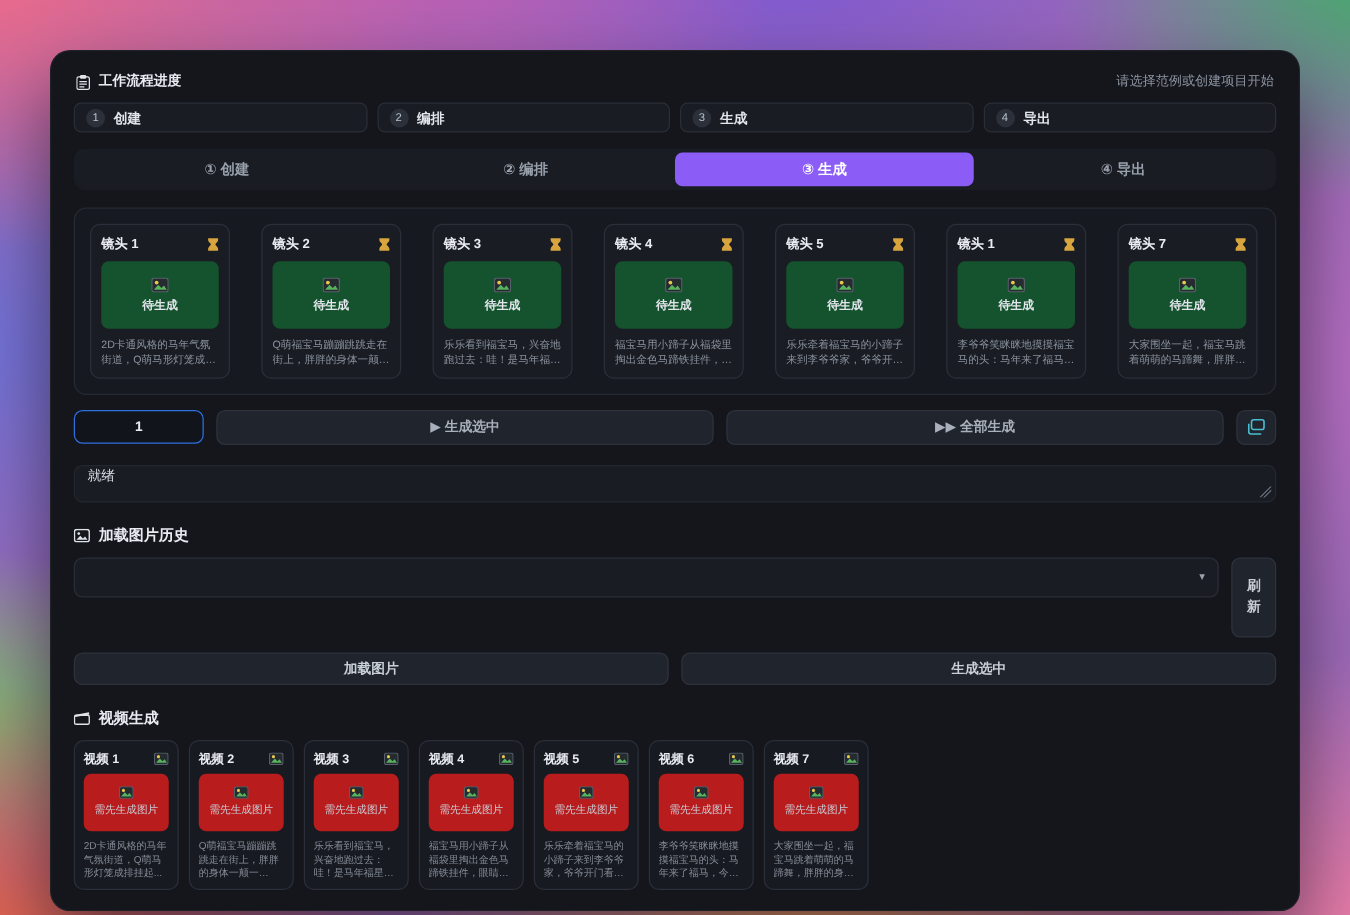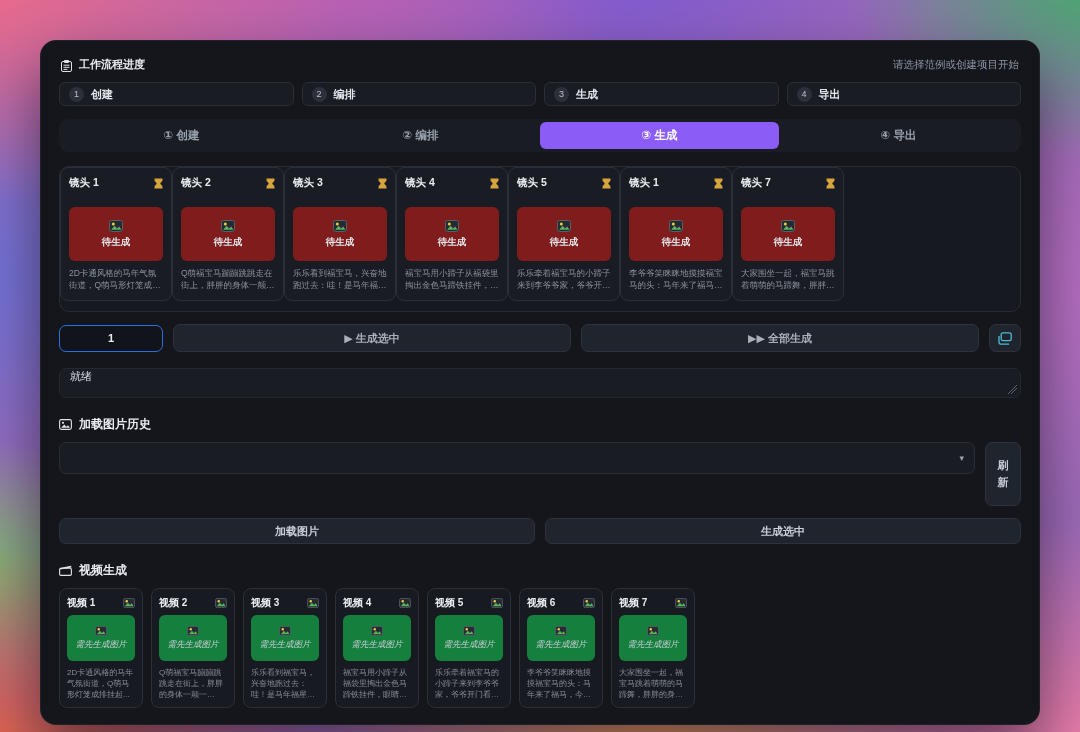--- a/index.html
+++ b/index.html
@@ -31,25 +31,25 @@
 
   .steps { display:flex; gap:8px; }
   .step { flex:1; display:flex; align-items:center; gap:7px; background:#191c22; border:1px solid #2a2e37; border-radius:6px; height:24px; padding:0 9px; }
   .step-badge { width:15px; height:15px; border-radius:50%; background:#2b303b; color:#bac1cc; font-size:9px; display:flex; align-items:center; justify-content:center; flex:0 0 auto; }
   .step-label { color:#e2e6ec; font-size:11px; font-weight:bold; }
 
   .tabbar { margin-top:13px; display:flex; background:#191c22; border-radius:9px; padding:3px; }
   .tab { flex:1; height:27px; display:flex; align-items:center; justify-content:center; color:#99a1ad; font-size:11.5px; font-weight:bold; border-radius:6px; cursor:pointer; }
   .tab.active { background:#8b5cf6; color:#ffffff; }
 
-  .shots-panel { margin-top:14px; background:#16191f; border:1px solid #272b34; border-radius:10px; display:flex; gap:0; align-items:flex-start; min-height:146px; }
+  .shots-panel { margin-top:14px; background:#16191f; border:1px solid #272b34; border-radius:10px; padding:12px; display:flex; gap:25px; align-items:flex-start; min-height:146px; }
   .shot-card { width:112px; flex:0 0 auto; background:#191c23; border:1px solid #2b2f39; border-radius:8px; padding:8px; }
   .card-head { display:flex; justify-content:space-between; align-items:center; }
   .card-title { color:#e9ecf1; font-size:10.5px; font-weight:bold; }
-  .card-ph { margin-top:17px; background:#7f1d1d; border-radius:6px; height:54px; display:flex; flex-direction:column; align-items:center; justify-content:center; gap:4px; }
+  .card-ph { margin-top:7px; background:#14532d; border-radius:6px; height:54px; display:flex; flex-direction:column; align-items:center; justify-content:center; gap:4px; }
   .ph-text { color:#e2e6ec; font-size:9.5px; font-weight:bold; }
   .card-desc { margin-top:7px; color:#8a919c; font-size:8.5px; line-height:1.4; display:-webkit-box; -webkit-line-clamp:2; -webkit-box-orient:vertical; overflow:hidden; }
 
   .controls { margin-top:12px; display:flex; gap:10px; align-items:center; }
   .num-box { width:104px; height:27px; background:#11141a; border:1.5px solid #2e6fe0; border-radius:7px; color:#e9ecf1; font-size:11px; font-weight:bold; display:flex; align-items:center; justify-content:center; }
   .btn { height:28px; background:#20242c; border:1px solid #2e323c; border-radius:7px; color:#a9b0bb; font-size:11px; font-weight:bold; display:flex; align-items:center; justify-content:center; cursor:pointer; }
   .btn.grow { flex:1; }
   .icon-btn { width:32px; height:28px; flex:0 0 auto; }
 
   .status { margin-top:16px; height:30px; background:#191c23; border:1px solid #23272f; border-radius:7px; display:flex; align-items:flex-start; padding:0 10px; color:#d8dce3; font-size:11px; position:relative; }
@@ -64,21 +64,21 @@
   .caret { font-size:9px; color:#9aa2ad; }
   .refresh-btn { width:36px; min-height:46px; background:#20242c; border:1px solid #2e323c; border-radius:7px; color:#c6ccd6; font-size:11px; font-weight:bold; display:flex; align-items:center; justify-content:center; padding:14px 0; cursor:pointer; }
   .refresh-btn span { display:inline-block; width:1em; word-break:break-all; text-align:center; line-height:1.55; }
 
   .load-row { margin-top:12px; display:flex; gap:10px; }
   .load-btn { flex:1; height:26px; color:#c9cfd8; }
 
   .videos { margin-top:9px; display:flex; gap:8px; align-items:flex-start; }
   .video-card { width:84px; flex:0 0 auto; background:#171a21; border:1px solid #2b2f39; border-radius:8px; padding:7px; }
   .v-title { font-size:10px; }
-  .v-ph { margin-top:5px; background:#15803d; border-radius:6px; height:46px; display:flex; flex-direction:column; align-items:center; justify-content:center; gap:3px;font-style:italic; }
+  .v-ph { margin-top:5px; background:#b91c1c; border-radius:6px; height:46px; display:flex; flex-direction:column; align-items:center; justify-content:center; gap:3px; }
   .v-ph-text { color:#c9ced8; font-size:8.5px; }
   .v-desc { margin-top:6px; color:#858c97; font-size:8px; line-height:1.38; display:-webkit-box; -webkit-line-clamp:3; -webkit-box-orient:vertical; overflow:hidden; }
 
   .ic { display:inline-flex; align-items:center; }
 </style>
 </head>
 <body>
 
 <div class="panel">
 

